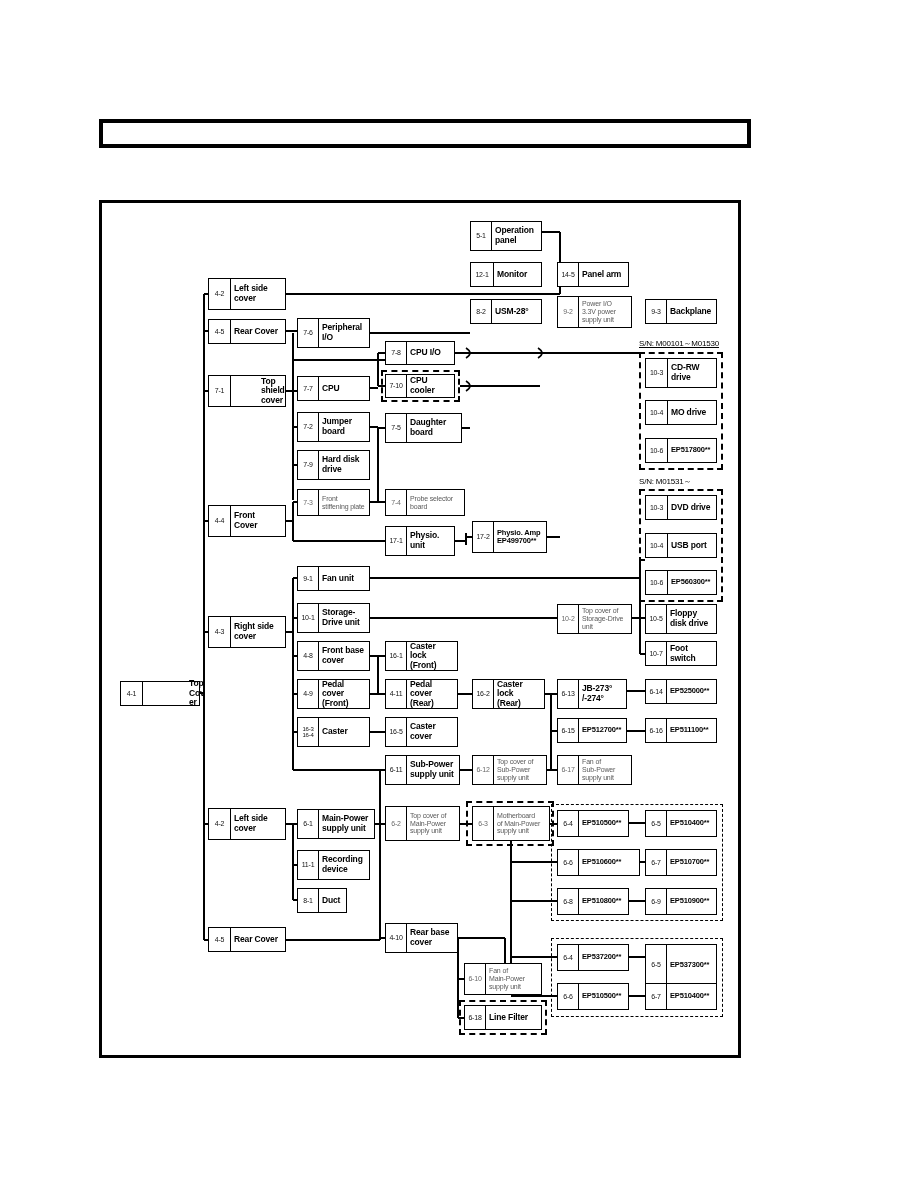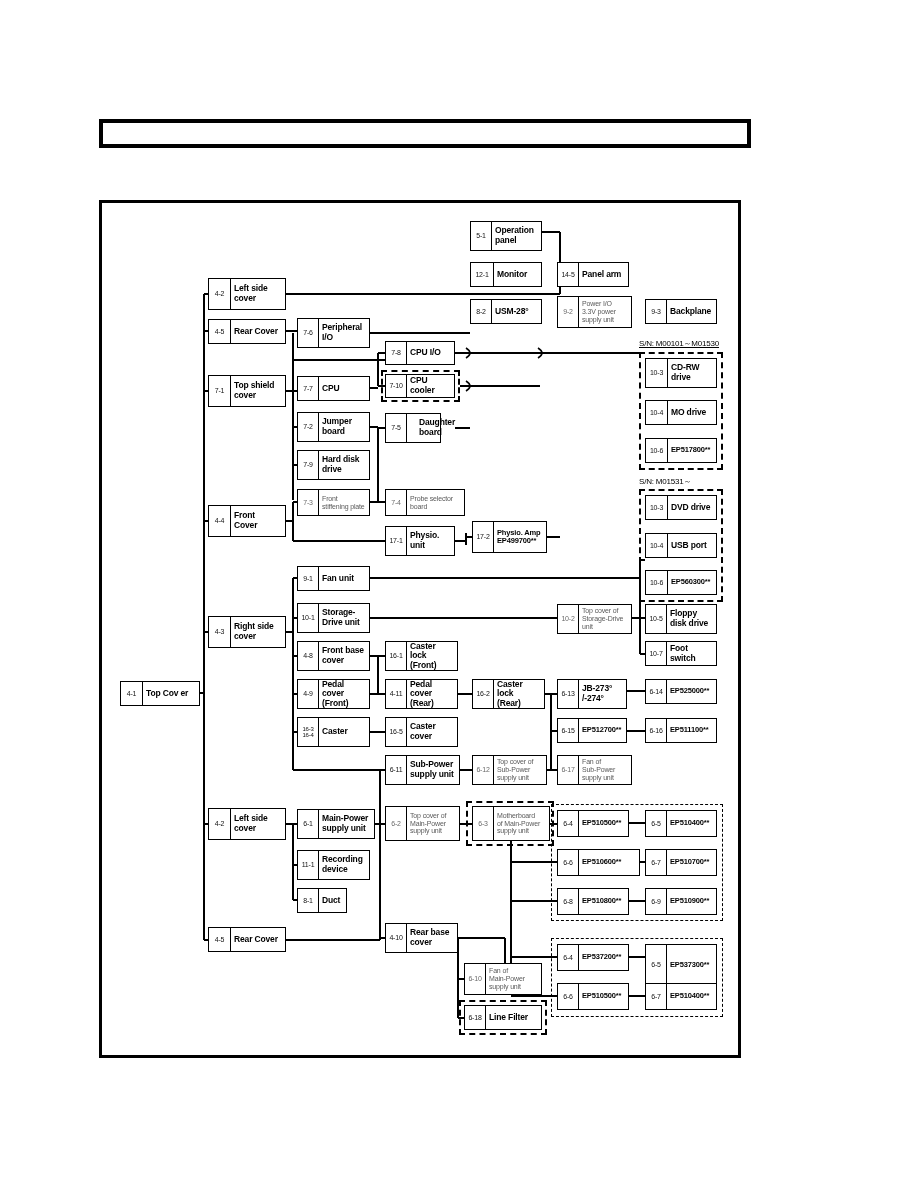--- a/index.html
+++ b/index.html
@@ -249,39 +249,39 @@
       <div class="dashbox thin" style="left: 551px; top: 938px; width: 172px; height: 79px;"></div>
       <div class="dashbox" style="left: 459px; top: 1000px; width: 88px; height: 35px;"></div>
     </div>
 
   <div id="sn-layer">
       <div class="sn-caption ul" style="left: 639px; top: 338px;">S/N: M00101～M01530</div>
       <div class="sn-caption" style="left: 639px; top: 476px;">S/N: M01531～</div>
     </div>
 
   <div id="canvas">
-      <div class="node" style="left: 120px; top: 681px; width: 80px; height: 25px;">
+      <div class="node" style="left: 120px; top: 681px; width: 80px; height: 25px; gap: 43px;">
         <div class="ref" style="flex-basis: 22px;">4-1</div>
         <div class="lbl">
           <span>Top Cov er</span>
         </div>
       </div>
       <div class="node" style="left: 208px; top: 278px; width: 78px; height: 32px;">
         <div class="ref" style="flex-basis: 22px;">4-2</div>
         <div class="lbl">
           <span>Left side<br>cover</span>
         </div>
       </div>
       <div class="node" style="left: 208px; top: 319px; width: 78px; height: 25px;">
         <div class="ref" style="flex-basis: 22px;">4-5</div>
         <div class="lbl">
           <span>Rear Cover</span>
         </div>
       </div>
-      <div class="node" style="left: 208px; top: 375px; width: 78px; height: 32px;">
+      <div class="node" style="left: 208px; top: 375px; width: 78px; height: 32px; gap: 27px;">
         <div class="ref" style="flex-basis: 22px;">7-1</div>
         <div class="lbl">
           <span>Top shield<br>cover</span>
         </div>
       </div>
       <div class="node" style="left: 208px; top: 505px; width: 78px; height: 32px;">
         <div class="ref" style="flex-basis: 22px;">4-4</div>
         <div class="lbl">
           <span>Front<br>Cover</span>
         </div>
@@ -399,21 +399,21 @@
         <div class="lbl">
           <span>CPU I/O</span>
         </div>
       </div>
       <div class="node" style="left: 385px; top: 374px; width: 70px; height: 24px;">
         <div class="ref" style="flex-basis: 21px;">7-10</div>
         <div class="lbl">
           <span>CPU cooler</span>
         </div>
       </div>
-      <div class="node" style="left: 385px; top: 413px; width: 56px; height: 30px; gap: 9px;">
+      <div class="node" style="left: 385px; top: 413px; width: 77px; height: 30px;">
         <div class="ref" style="flex-basis: 21px;">7-5</div>
         <div class="lbl">
           <span>Daughter<br>board</span>
         </div>
       </div>
       <div class="node faint" style="left: 385px; top: 489px; width: 80px; height: 27px;">
         <div class="ref" style="flex-basis: 21px;">7-4</div>
         <div class="lbl">
           <span>Probe selector<br>board</span>
         </div>

